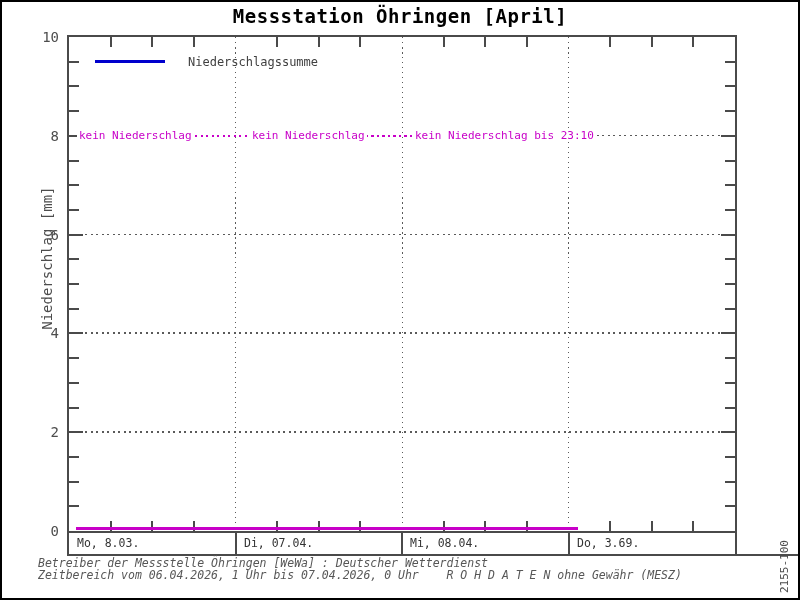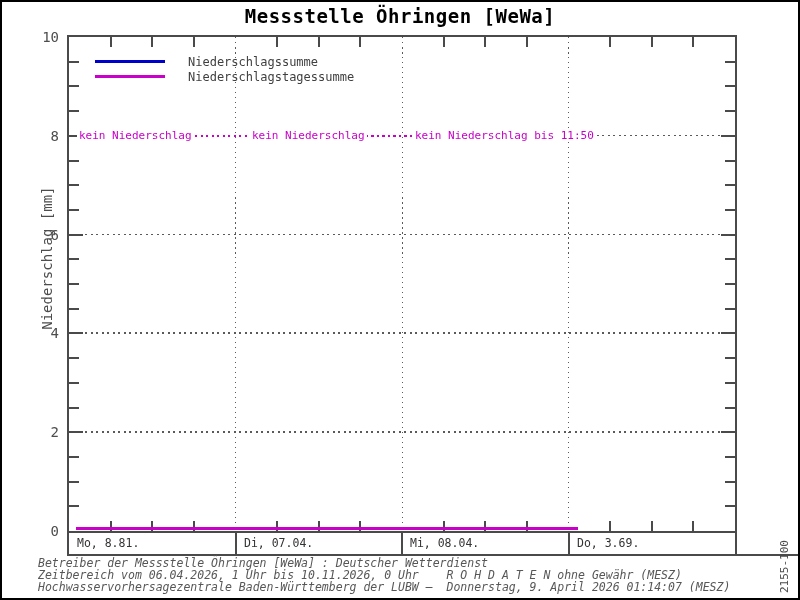--- a/index.html
+++ b/index.html
@@ -61,21 +61,21 @@
 
   .sideno { position:absolute; left:755px; top:560px; width:58px; height:13px;
     transform:rotate(-90deg); font-size:11px; color:#4d4d4d; text-align:center;
     white-space:pre; }
 </style>
 </head>
 <body>
 
 <div id="page">
 
-  <div class="title">Messstelle Öhringen [WeWa]</div>
+  <div class="title">Messstation Öhringen [April]</div>
 
   <div class="ylabel-wrap">
     <span>Niederschlag [mm]</span>
   </div>
 
   <div class="frame"></div>
   <div id="plot-layer">
       <div class="hgrid" style="top: 431.2px;"></div>
       <div class="hgrid" style="top: 332.4px;"></div>
       <div class="hgrid" style="top: 233.6px;"></div>
@@ -156,42 +156,37 @@
   <div class="yt" style="top:227px">6</div>
   <div class="yt" style="top:325px">4</div>
   <div class="yt" style="top:424px">2</div>
   <div class="yt" style="top:523px">0</div>
 
   <div class="legend">
     <div class="lrow">
       <span class="lswatch" id="sw0" style="background: rgb(0, 0, 205);"></span>
       <span class="llabel">Niederschlagssumme</span>
     </div>
-    <div class="lrow">
-      <span class="lswatch" id="sw1" style="background: rgb(200, 0, 200);"></span>
-      <span class="llabel">Niederschlagstagessumme</span>
-    </div>
   </div>
 
   <span class="ann" style="left: 77px; color: rgb(200, 0, 200);">kein Niederschlag</span>
   <span class="ann" style="left: 250px; color: rgb(200, 0, 200);">kein Niederschlag</span>
-  <span class="ann" style="left: 413px; color: rgb(200, 0, 200);">kein Niederschlag bis 11:50</span>
+  <span class="ann" style="left: 413px; color: rgb(200, 0, 200);">kein Niederschlag bis 23:10</span>
 
   <div class="dline" id="line-blue" style="background: rgb(0, 0, 205);"></div>
   <div class="dline" id="line-magenta" style="background: rgb(200, 0, 200);"></div>
 
   <div class="band"></div>
   <div class="band-ext"></div>
-  <span class="xl" style="left:77px">Mo, 8.81.</span>
+  <span class="xl" style="left:77px">Mo, 8.03.</span>
   <span class="xl" style="left:244px">Di, 07.04.</span>
   <span class="xl" style="left:410px">Mi, 08.04.</span>
   <span class="xl" style="left:577px">Do, 3.69.</span>
 
   <div class="footer">
     <div>Betreiber der Messstelle Öhringen [WeWa] : Deutscher Wetterdienst</div>
-    <div>Zeitbereich vom 06.04.2026, 1 Uhr bis 10.11.2026, 0 Uhr    R O H D A T E N ohne Gewähr (MESZ)</div>
-    <div>Hochwasservorhersagezentrale Baden-Württemberg der LUBW –  Donnerstag, 9. April 2026 01:14:07 (MESZ)</div>
+    <div>Zeitbereich vom 06.04.2026, 1 Uhr bis 07.04.2026, 0 Uhr    R O H D A T E N ohne Gewähr (MESZ)</div>
   </div>
 
   <div class="sideno">2155-100</div>
 
   <div class="page-border"></div>
 </div>
 
 </body></html>

